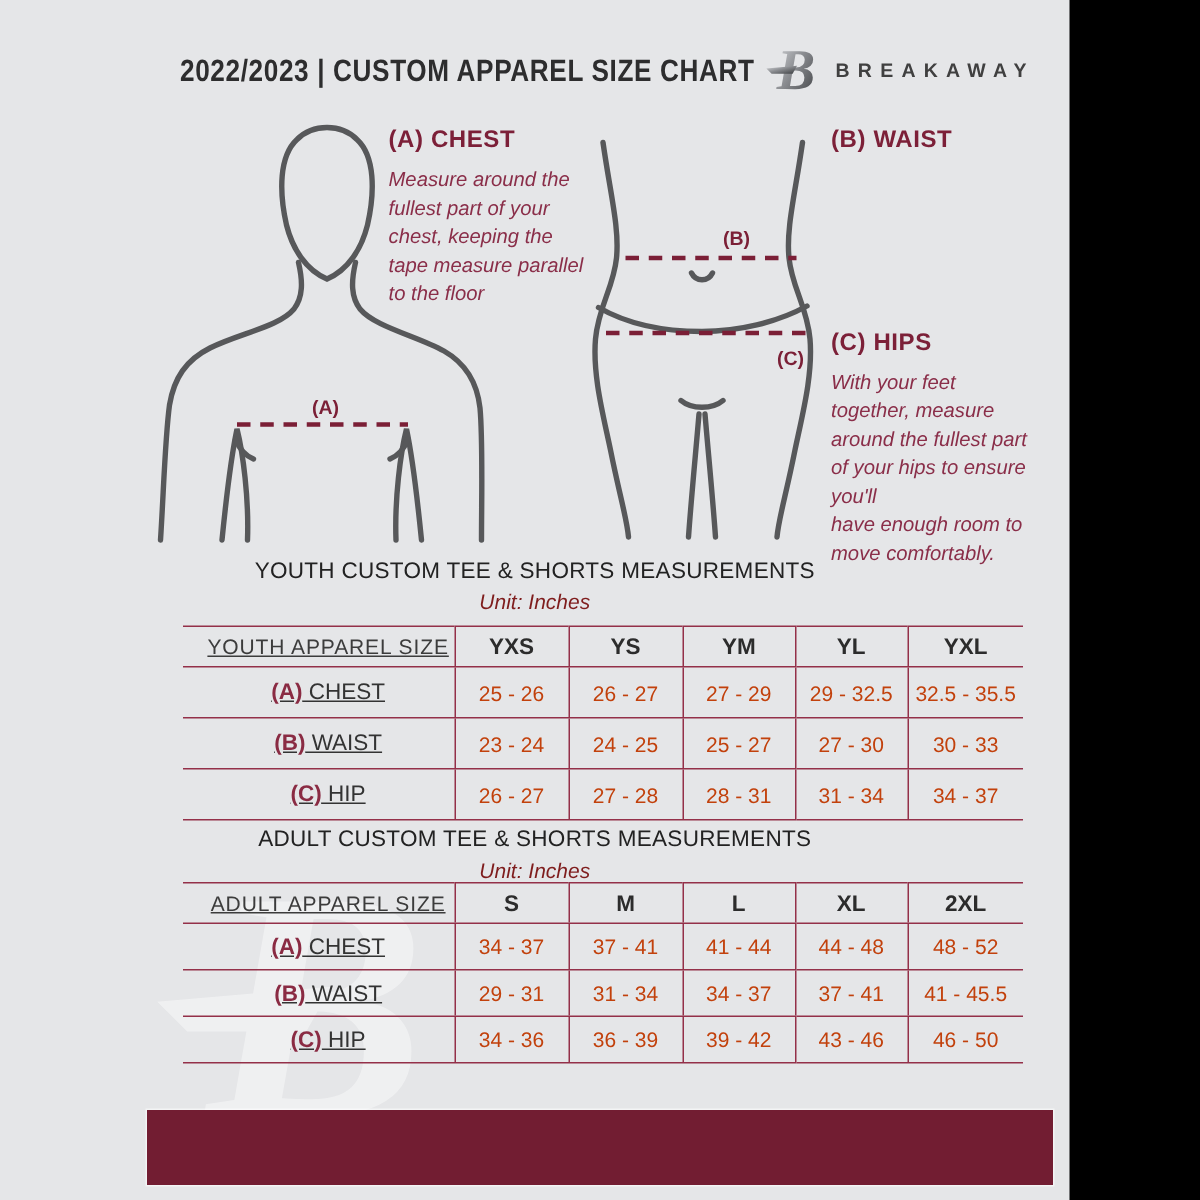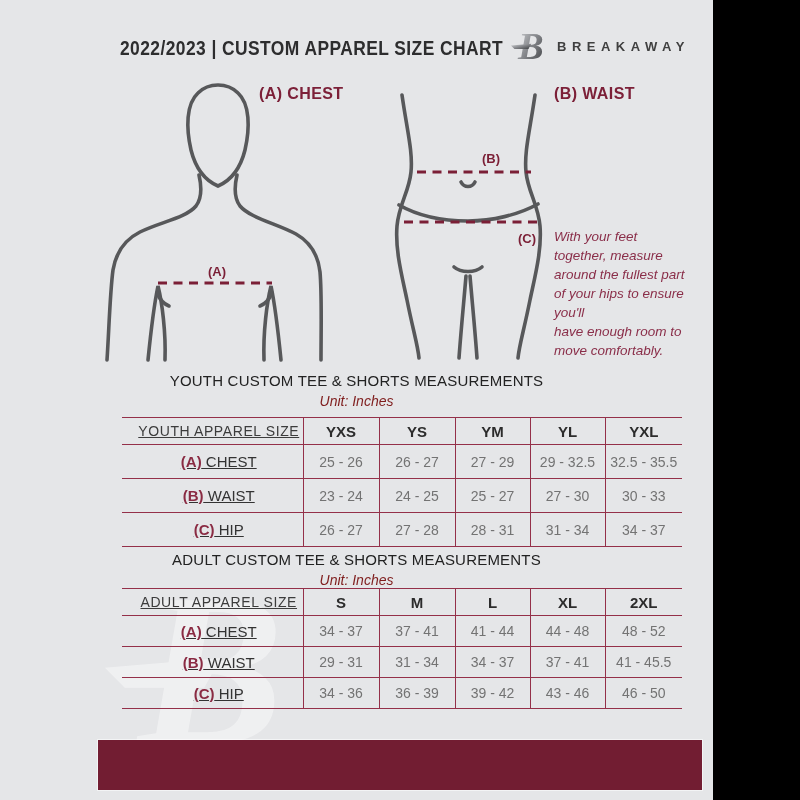--- a/index.html
+++ b/index.html
@@ -43,21 +43,21 @@
     font-size:14px;font-style:italic;color:#7f1d1d;
   }
 
   
   table.size{
     border-collapse:collapse;table-layout:fixed;width:560px;
     border-top:1.5px solid #943049;border-bottom:1.5px solid #943049;
   }
   table.size th,table.size td{
     border-bottom:1.5px solid #943049;
-    font-weight:normal;color:#737373;font-size:14px;text-align:center;
+    font-weight:normal;color:#c2410c;font-size:14px;text-align:center;
     padding:0;overflow:hidden;white-space:nowrap;
   }
   table.size th:first-child,table.size td:first-child{
     text-align:center;padding-left:13px;text-decoration:underline;
   }
   table.size th+th,table.size td+td{border-left:1.5px solid #943049;margin-top:37px;}
   table.size thead th{height:26px;}
   table.size thead th:first-child{font-size:14px;color:#3c3c3c;letter-spacing:.6px;}
   table.size thead th+th{font-weight:bold;font-size:15px;color:#2c2c2c;}
   table.size td:first-child{font-size:15px;color:#333;}
@@ -118,27 +118,33 @@
   <path d="M466,276 C464,300 461,330 459,358" stroke-width="3"></path>
   <path d="M470,276 C472,300 475,330 477,358" stroke-width="3"></path>
   <path class="dash" d="M417,172 H531"></path>
   <path class="dash" d="M404,222 H542"></path>
   <text x="491" y="163" text-anchor="middle">(B)</text>
   <text x="527" y="243" text-anchor="middle">(C)</text>
 </svg>
 
 <div class="abs guide" style="left:259px;top:85px">
   <h3>(A) CHEST</h3>
+  <p>Measure around the
+fullest part of your
+chest, keeping the
+tape measure parallel
+to the floor</p>
 </div>
 
 <div class="abs guide" style="left:554px;top:85px">
   <h3>(B) WAIST</h3>
 </div>
 
 <div class="abs guide" style="left:554px;top:220px">
+  <h3>(C) HIPS</h3>
   <p>With your feet
 together, measure
 around the fullest part
 of your hips to ensure
 you'll
 have enough room to
 move comfortably.</p>
 </div>
 
 <div class="abs sec-title" style="top:372px">YOUTH CUSTOM TEE &amp; SHORTS MEASUREMENTS</div>

